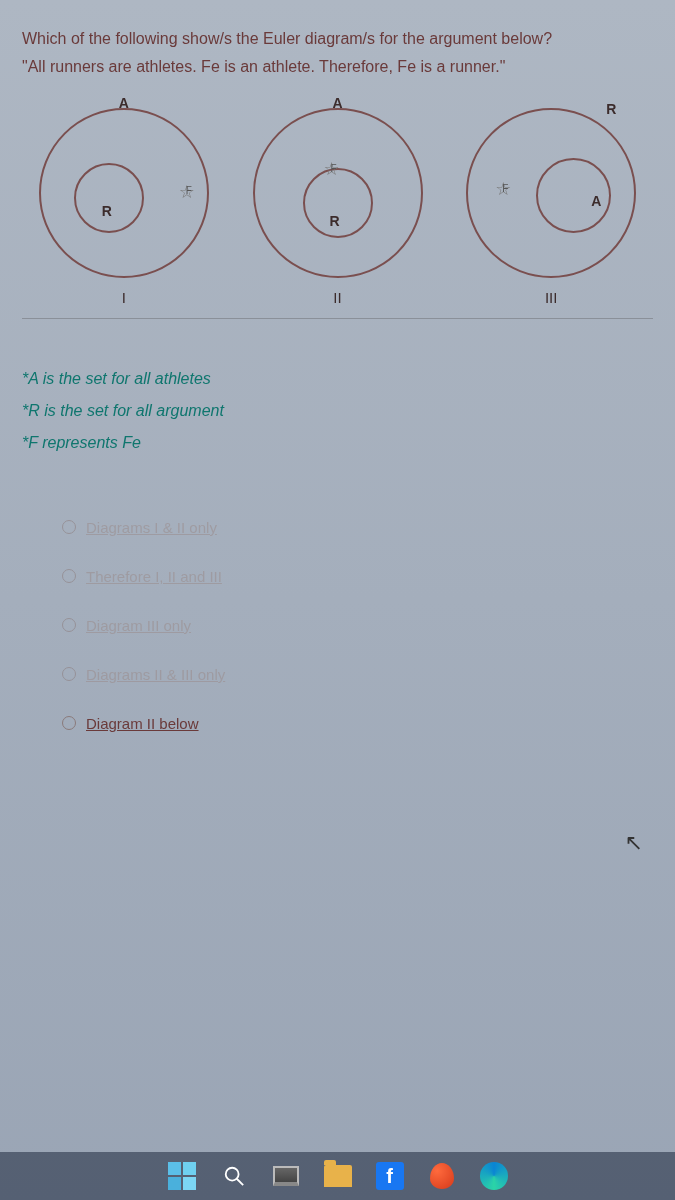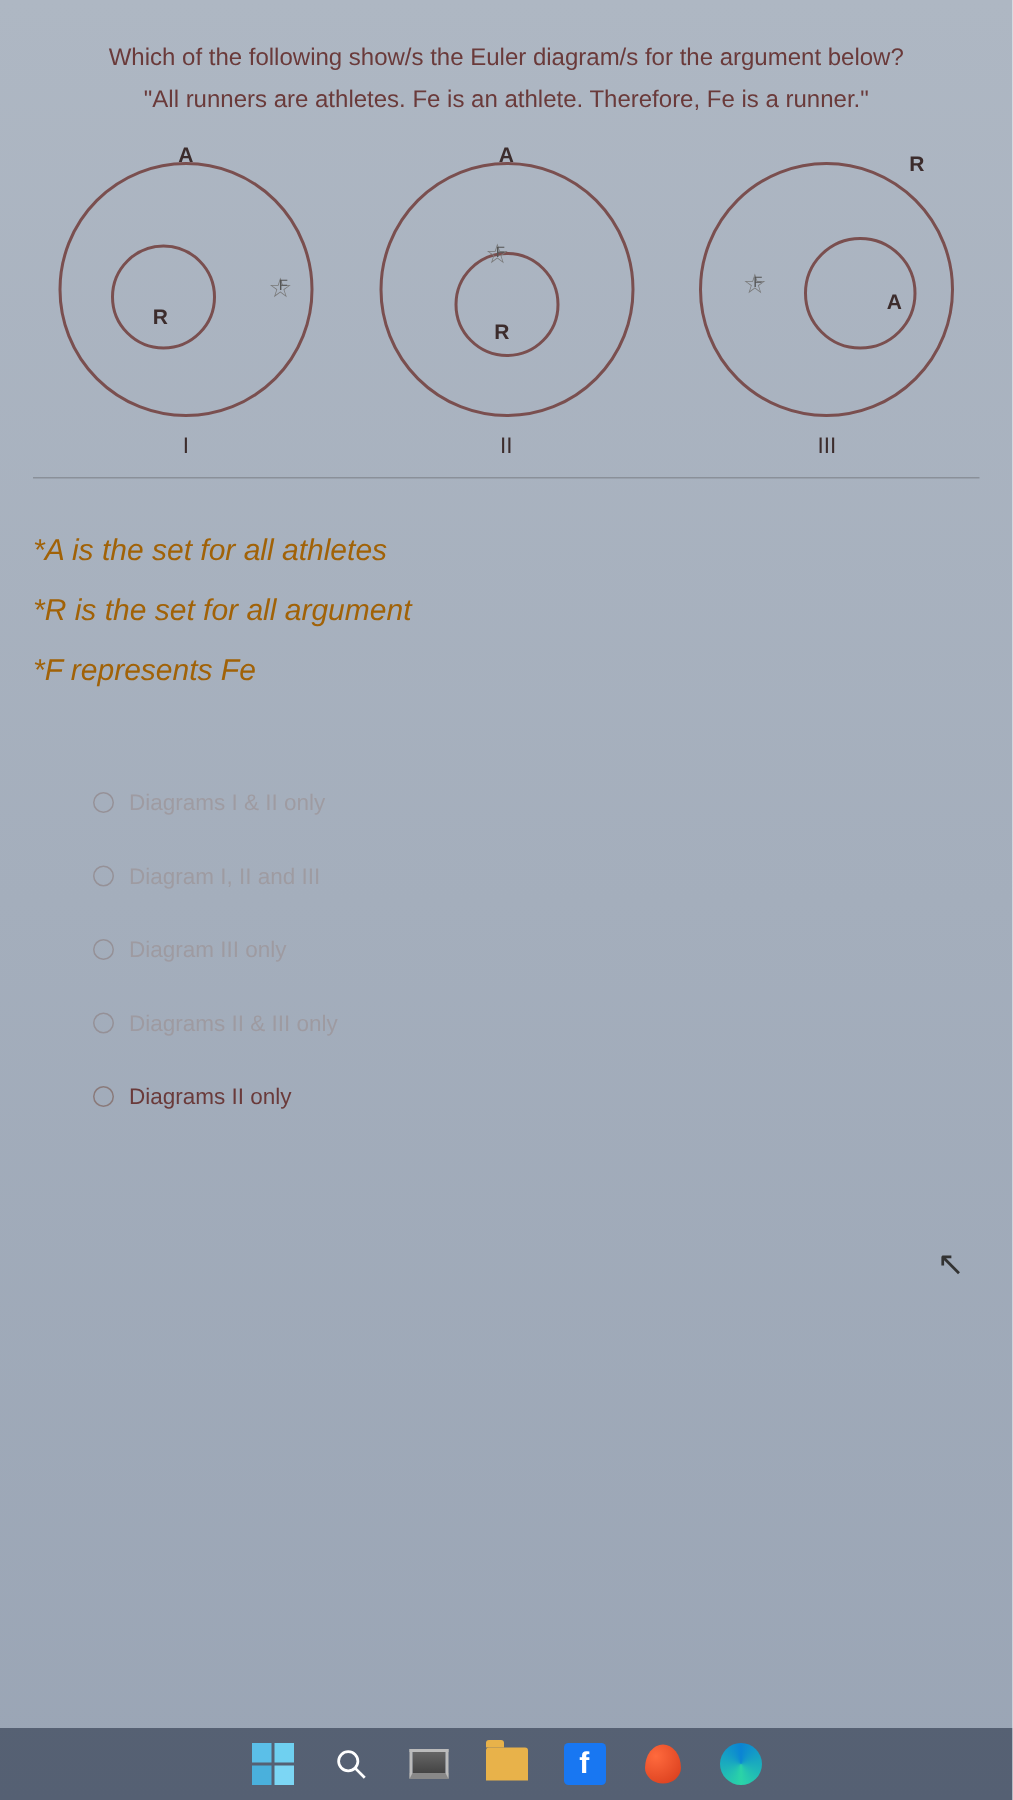--- a/index.html
+++ b/index.html
@@ -13,21 +13,20 @@
   }
   .screen {
     position: absolute;
     top: 0; left: 0; right: 0; bottom: 0;
     padding: 28px 22px 0 22px;
   }
   .question-block {
     color: #6a3a3a;
     font-size: 16px;
     line-height: 1.4;
-    text-align: center;
   }
   .question-line { margin-bottom: 6px; }
   .diagrams-row {
     display: flex;
     justify-content: space-between;
     margin-top: 24px;
     gap: 10px;
   }
   .diag-cell {
     flex: 1;
@@ -68,36 +67,37 @@
     position: absolute;
     font-size: 10px;
     color: #555;
   }
   .roman {
     margin-top: 6px;
     font-size: 15px;
     color: #3c2c2c;
   }
   .legend {
-    margin-top: 28px;
+    margin-top: 44px;
     font-style: italic;
-    color: #a16207;
-    font-size: 20px;
+    color: #0f766e;
+    font-size: 16px;
     line-height: 2;
   }
   .options {
     margin-top: 60px;
     padding-left: 40px;
   }
   .option {
     display: flex;
     align-items: center;
     gap: 10px;
     margin-bottom: 32px;
     font-size: 15px;
+    text-decoration: underline;
   }
   .option.faded { color: #9a8c8c; opacity: 0.55; }
   .option.active { color: #6a3a3a; }
   .radio {
     width: 14px; height: 14px;
     border: 1px solid #8a7a7a;
     border-radius: 50%;
     flex-shrink: 0;
   }
   .cursor {
@@ -232,33 +232,33 @@
     <div>*F represents Fe</div>
   </div>
 
   <div class="options">
     <div class="option faded">
       <div class="radio"></div>
       <span>Diagrams I &amp; II only</span>
     </div>
     <div class="option faded">
       <div class="radio"></div>
-      <span>Diagram I, II and III</span>
+      <span>Therefore I, II and III</span>
     </div>
     <div class="option faded">
       <div class="radio"></div>
       <span>Diagram III only</span>
     </div>
     <div class="option faded">
       <div class="radio"></div>
       <span>Diagrams II &amp; III only</span>
     </div>
     <div class="option active">
       <div class="radio"></div>
-      <span>Diagrams II only</span>
+      <span>Diagram II below</span>
     </div>
   </div>
 
   <div class="cursor">↖</div>
 
 </div>
 
 <div class="taskbar">
   <div class="tb-icon">
     <div class="tb-start">

